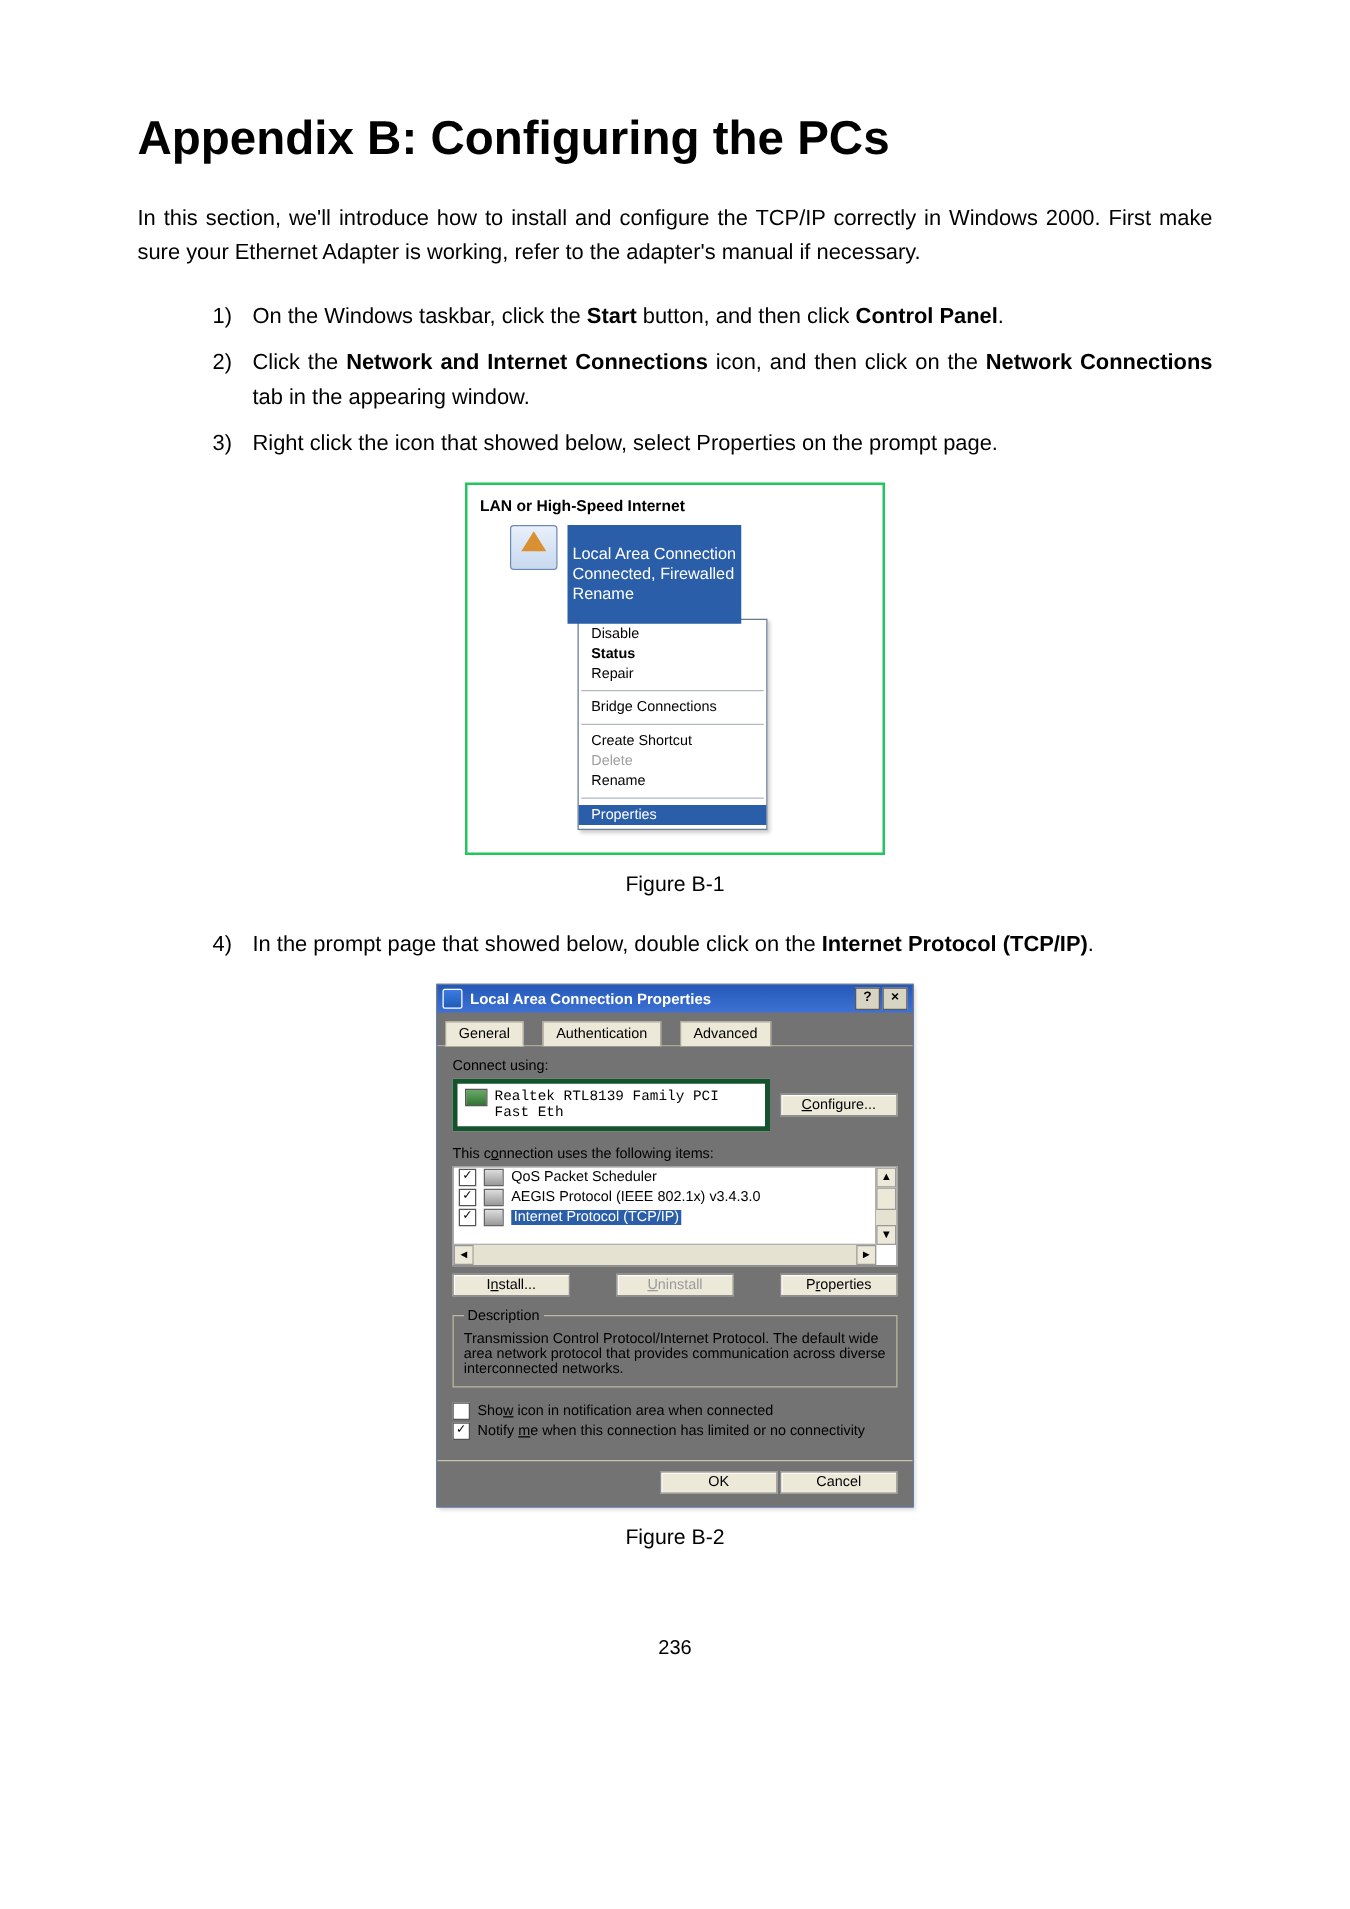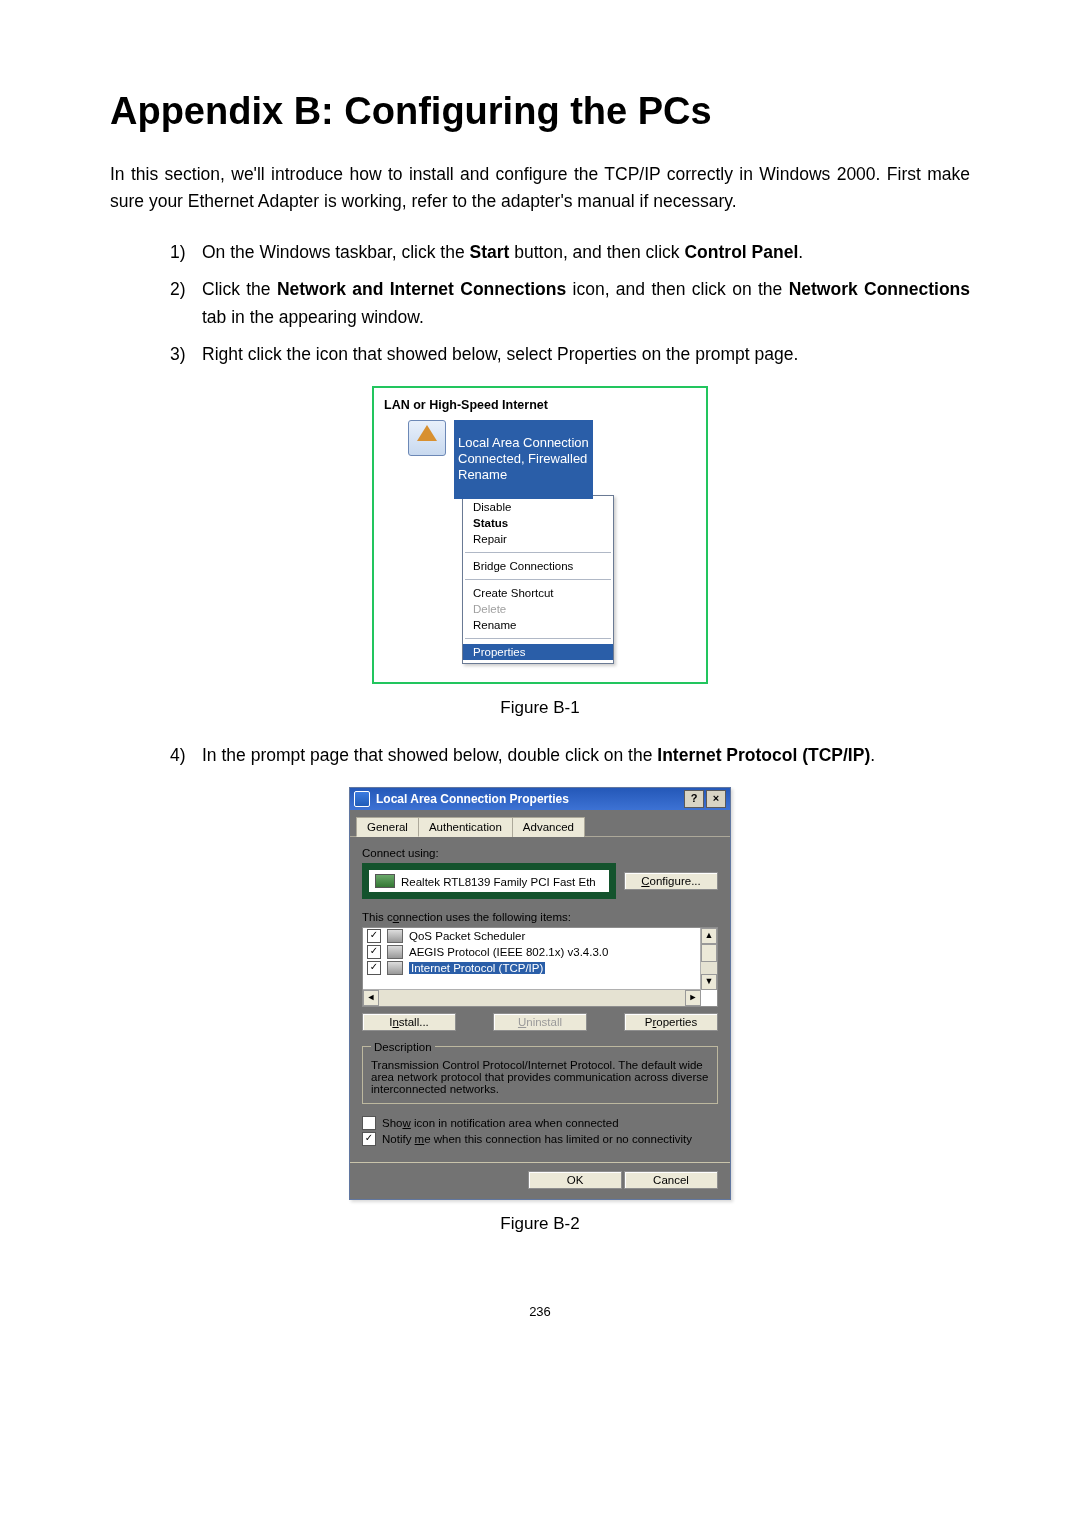--- a/index.html
+++ b/index.html
@@ -44,21 +44,21 @@
     left: 0;
   }
   .bold { font-weight: bold; }
   .figure-caption {
     text-align: center;
     font-size: 17px;
     margin: 14px 0 24px 0;
   }
   .page-num {
     text-align: center;
-    font-size: 13px;
+    font-size: 16px;
     margin-top: 70px;
   }
 
   
   .fig1 {
     width: 336px;
     margin: 18px auto 0 auto;
     border: 2px solid #22c55e;
     background: #fff;
     font-family: Tahoma, sans-serif;
@@ -163,21 +163,21 @@
     margin-left: 2px;
     color: #000;
     font-weight: bold;
     font-size: 11px;
     line-height: 14px;
     text-align: center;
   }
   .tabs {
     display: flex;
     padding: 6px 6px 0 6px;
-    gap: 0;
+    gap: 16px;
     border-bottom: 1px solid #aca899;
   }
   .tab {
     padding: 3px 10px;
     border: 1px solid #aca899;
     border-bottom: none;
     background: #ece9d8;
     font-size: 11.5px;
     position: relative;
     top: 1px;
@@ -186,24 +186,25 @@
   .tab.active {
     background: #ece9d8;
     border-bottom: 1px solid #ece9d8;
     z-index: 1;
   }
   .panel {
     padding: 10px 12px 14px 12px;
   }
   .field-label { margin-bottom: 4px; }
   .adapter-row {
-    display: flex; gap: 6px; align-items: flex-end;
-    border: 7px solid #14532d;
+    display: flex; gap: 6px; align-items: flex-start;
+    border: 4px solid #14532d;
     padding: 4px 6px;
     background: #fff;
+    font-family: Liberation Mono, monospace;
   }
   .adapter-row .nic-icon {
     width: 18px; height: 12px;
     background: linear-gradient(#6aa86a,#337733);
     border: 1px solid #555;
   }
   .btn {
     border: 1px solid #8e8e8e;
     background: #ece9d8;
     padding: 2px 10px;

